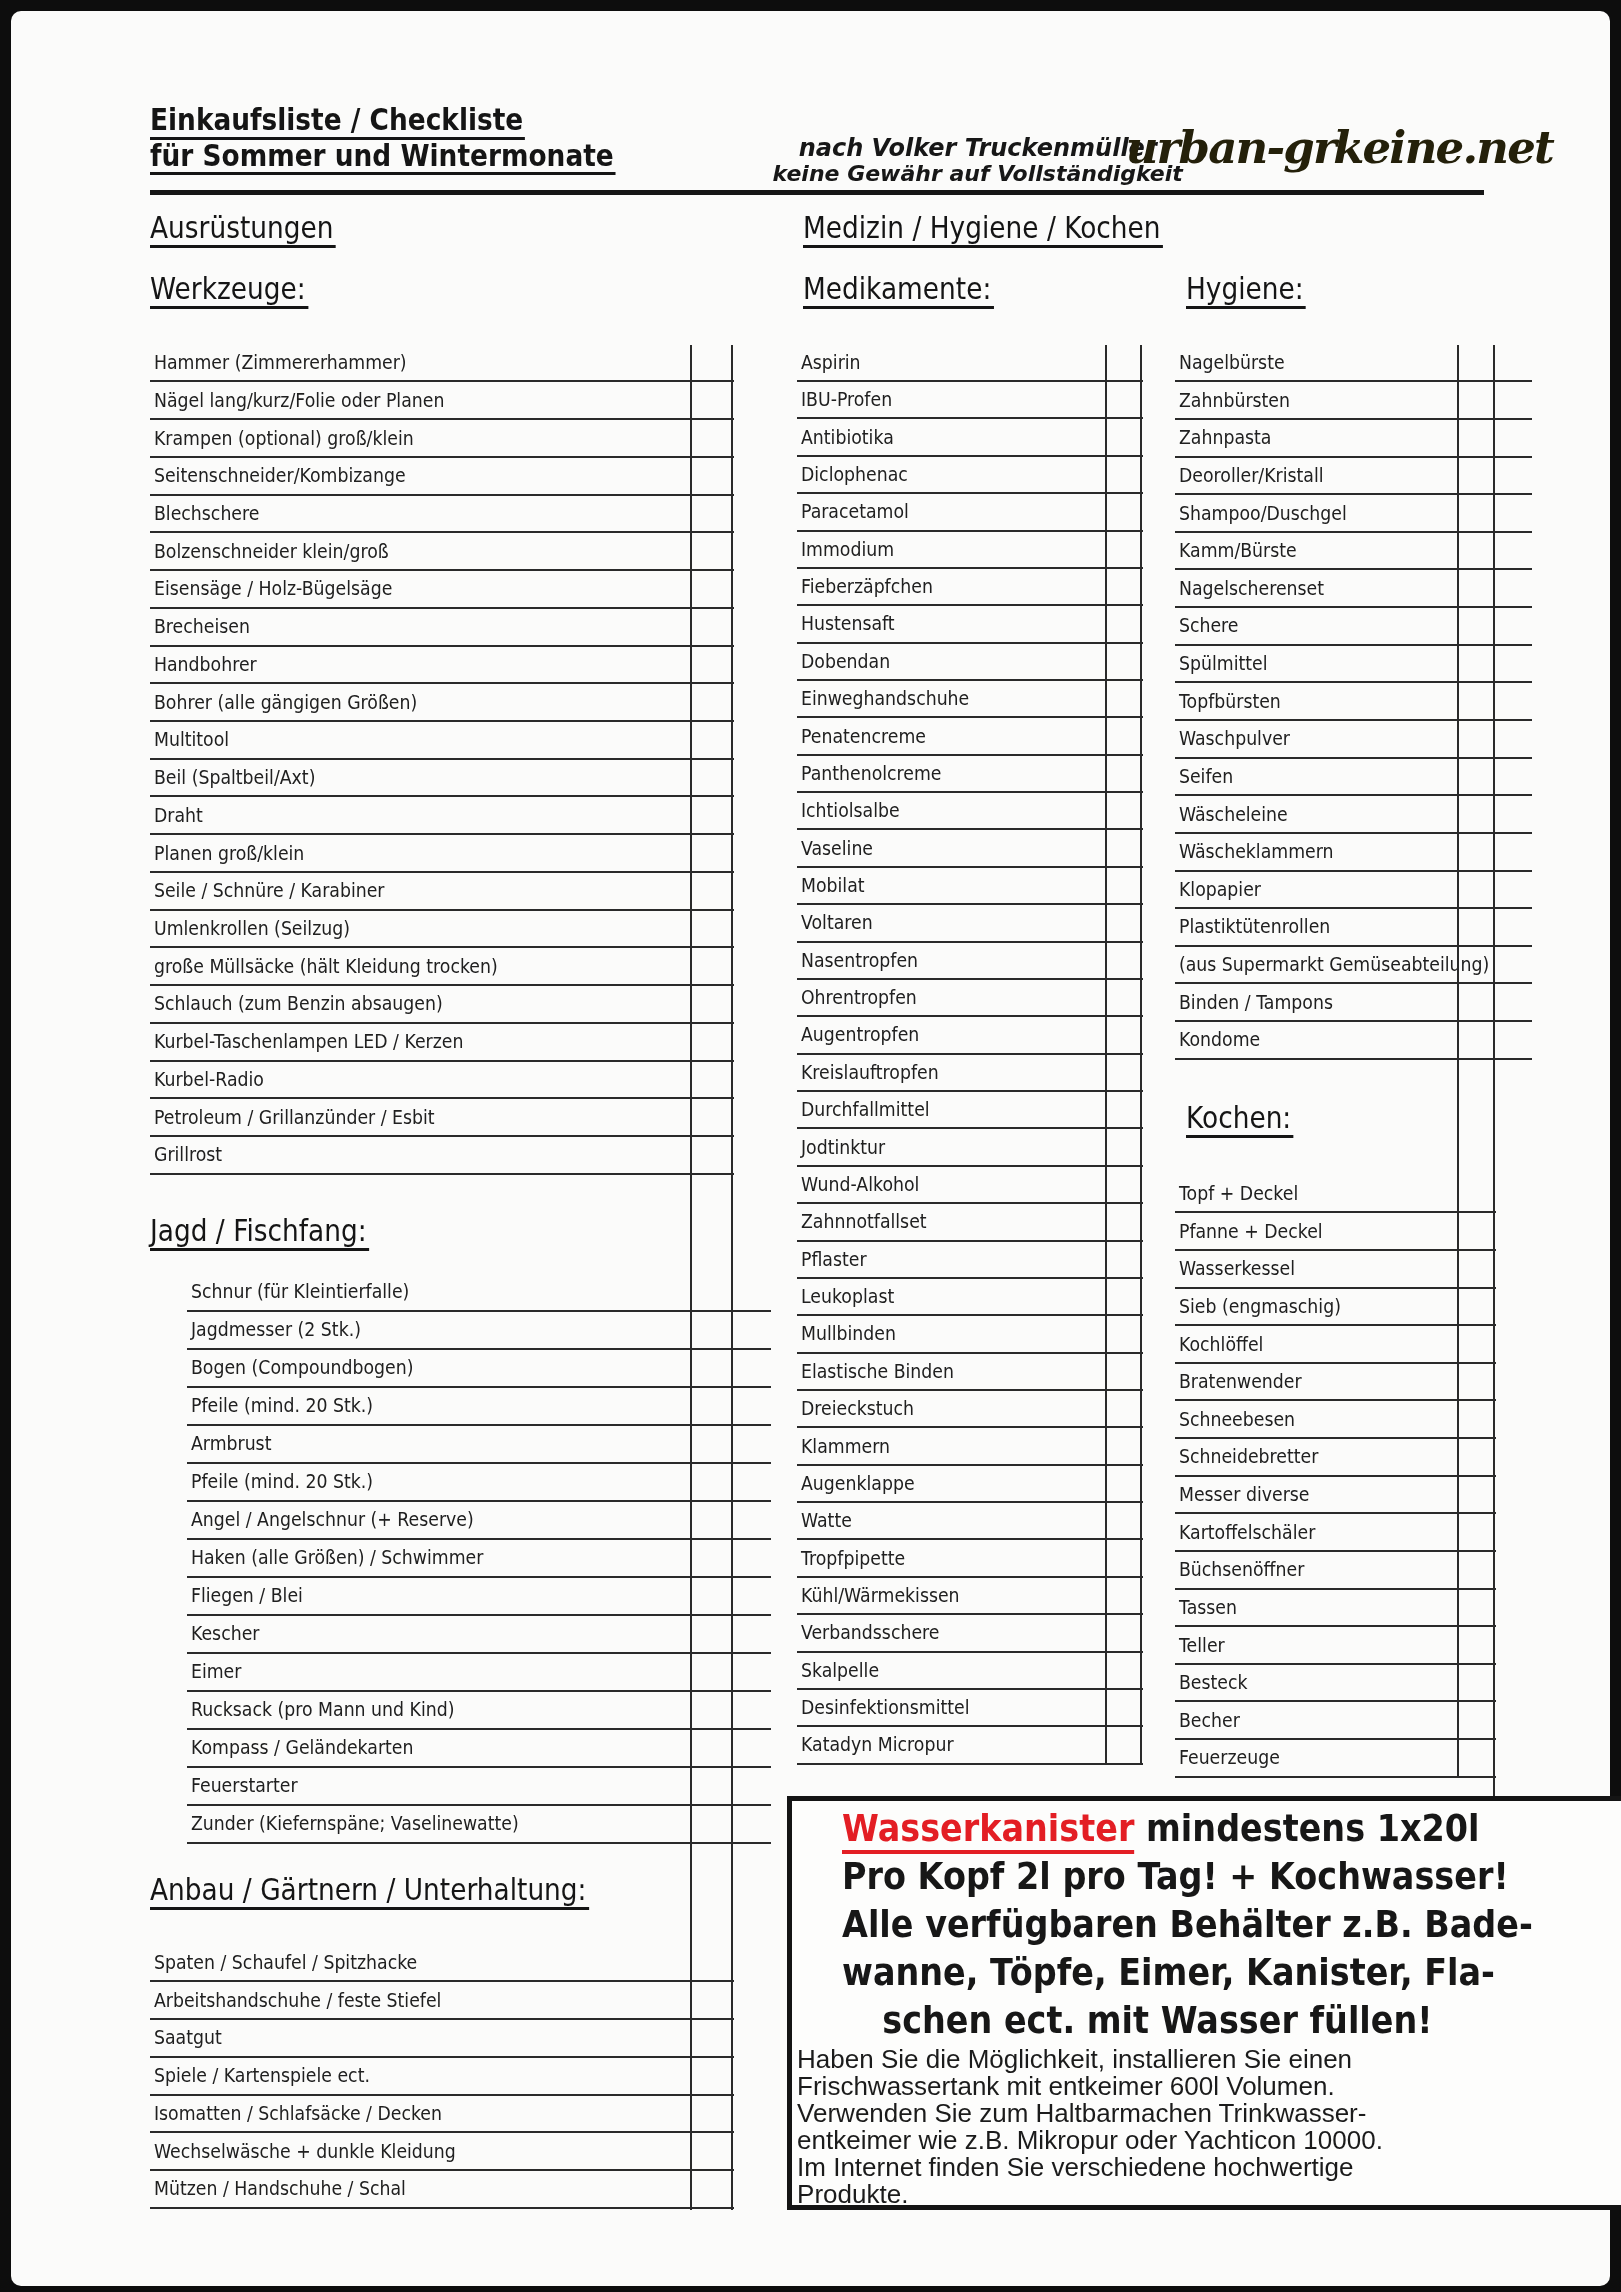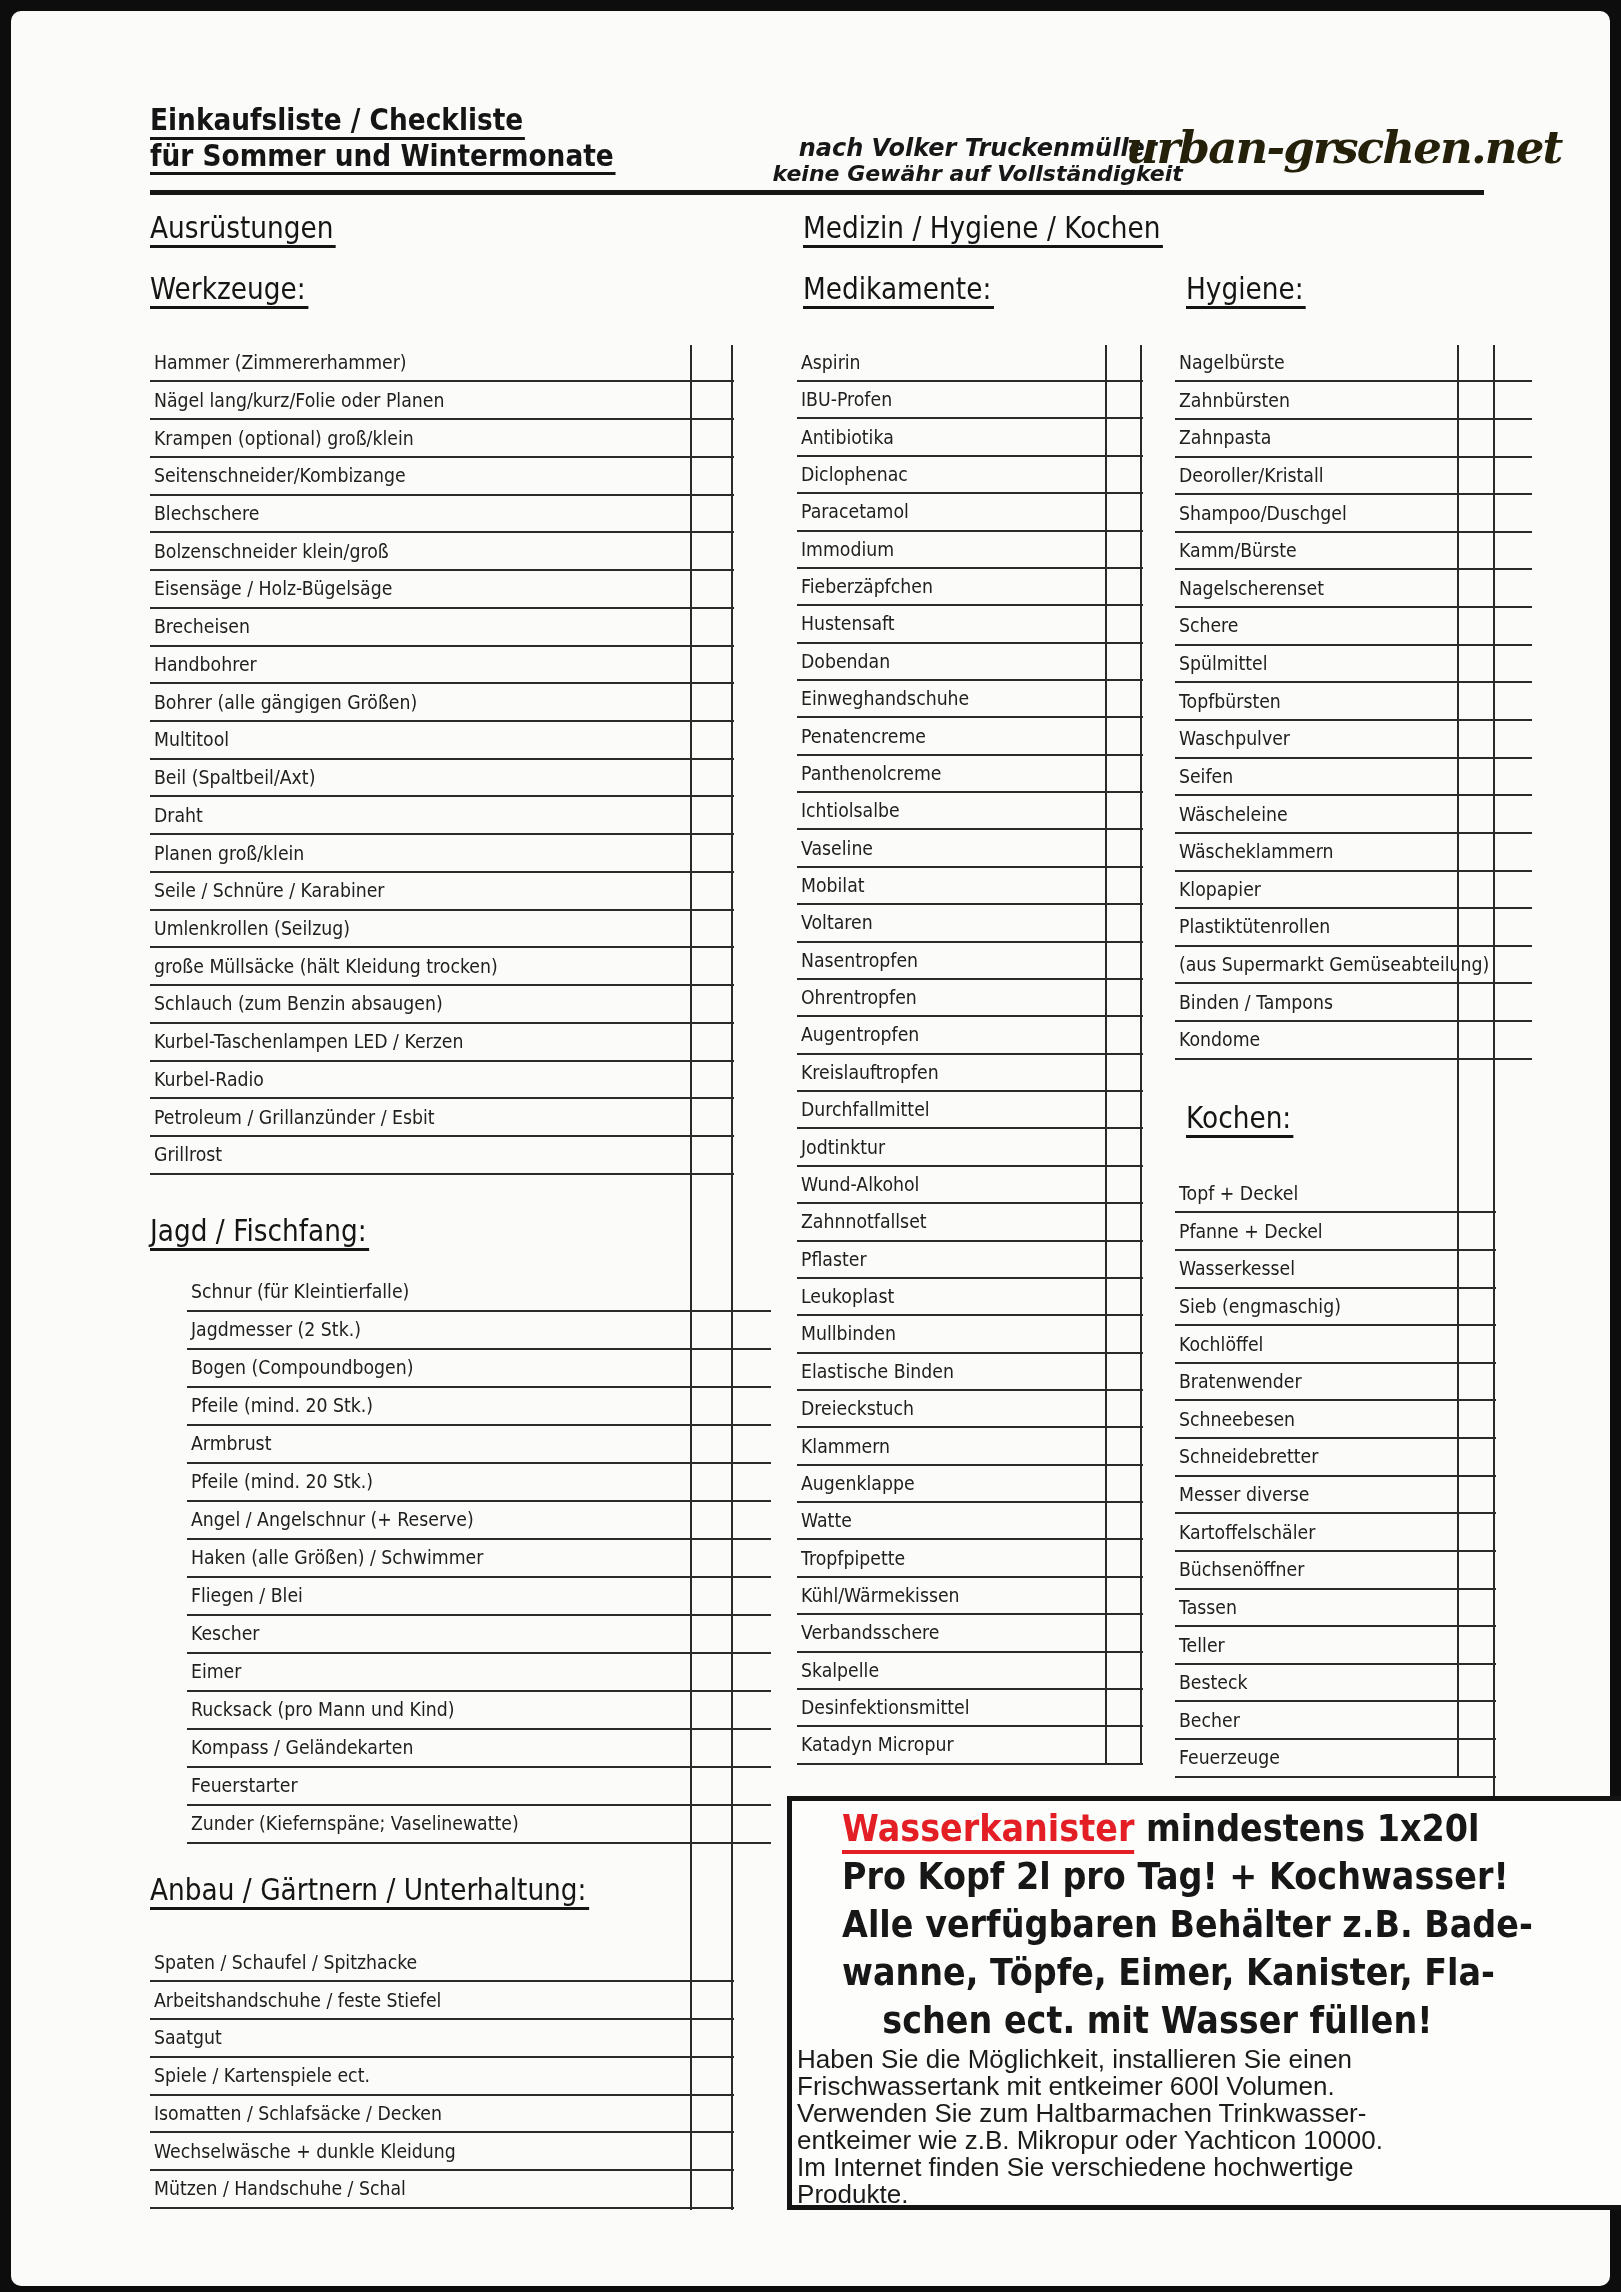--- a/index.html
+++ b/index.html
@@ -107,21 +107,21 @@
   </div>
 
   <div class="credit-block">
     <div class="credit-l1">nach Volker Truckenmüller</div>
     <div class="credit-l2">keine Gewähr auf Vollständigkeit</div>
   </div>
 
   <div class="logo">
     <span>urban-gr</span>
       <span class="leaf"></span>
-      <span>schen.net</span>
+      <span>keine.net</span>
   </div>
 
   <div class="header-rule"></div>
 
   <div class="col-header" style="left:139px;top:201px;"><span>Ausrüstungen</span></div>
   <div class="col-header" style="left:792px;top:201px;"><span>Medizin / Hygiene / Kochen</span></div>
 
   <div class="sub-header" style="left:139px;top:262px;"><span>Werkzeuge:</span></div>
   <div class="sub-header" style="left:792px;top:262px;"><span>Medikamente:</span></div>
   <div class="sub-header" style="left:1175px;top:262px;"><span>Hygiene:</span></div>

